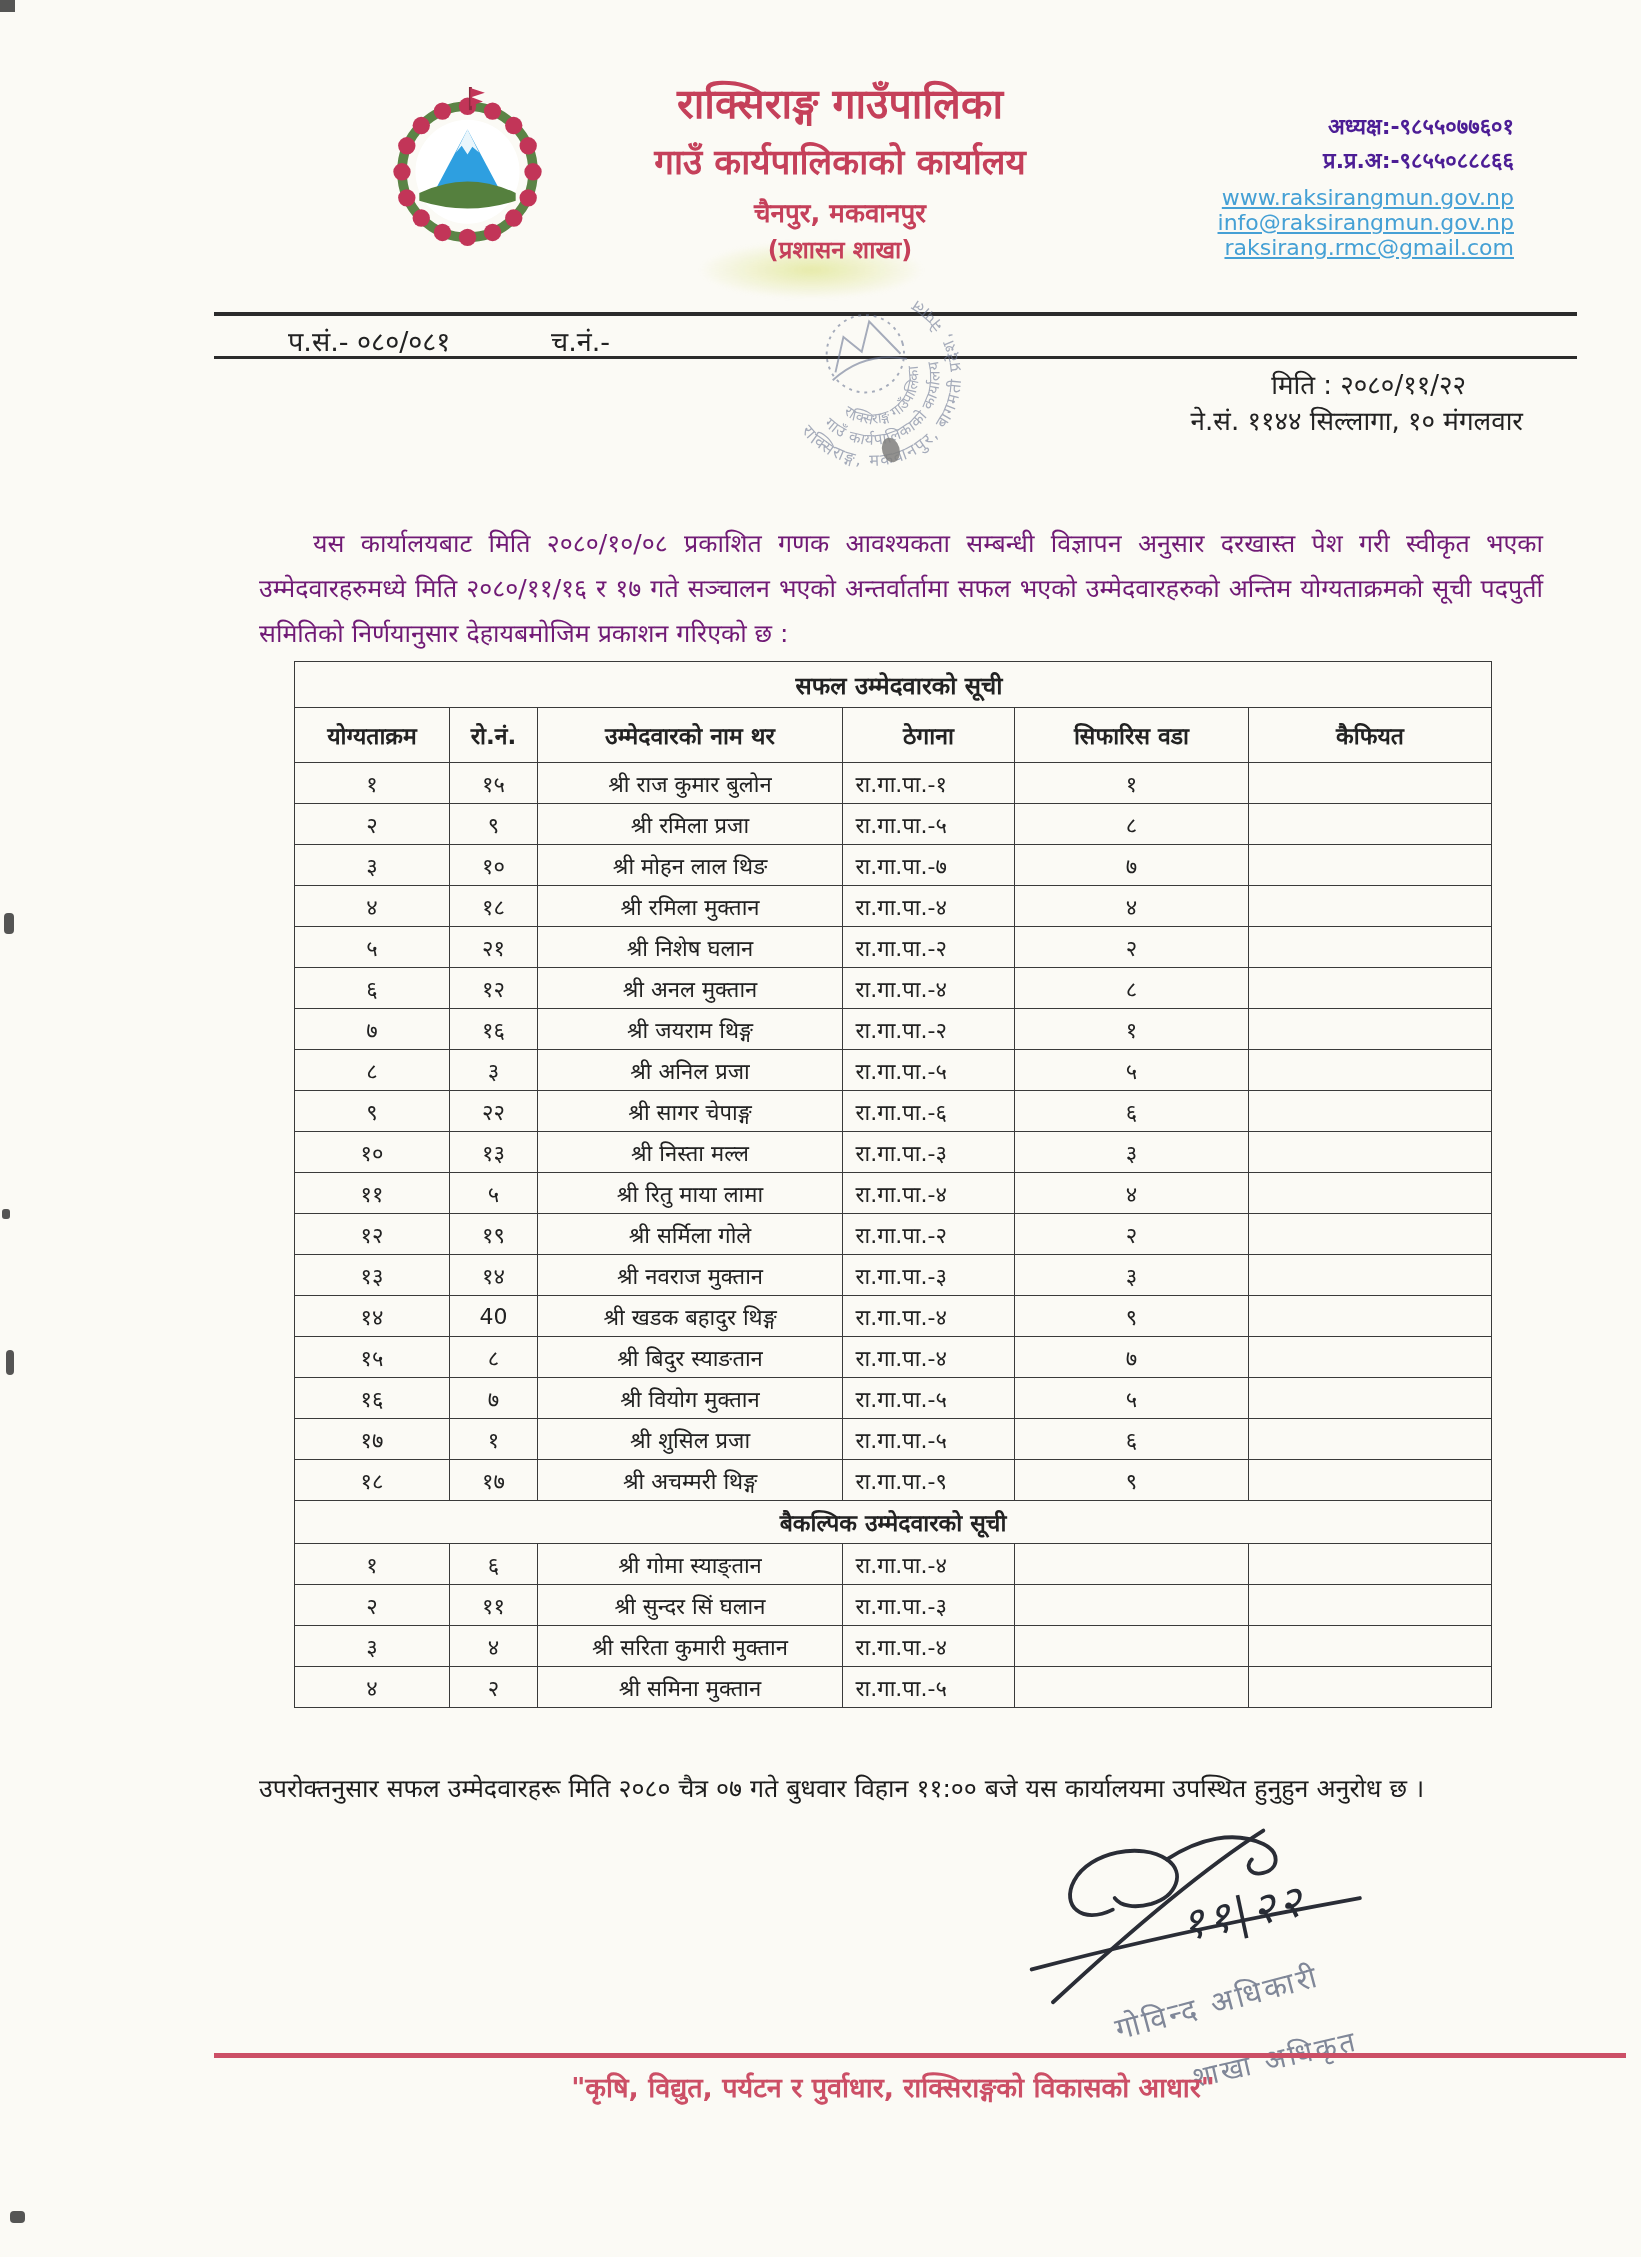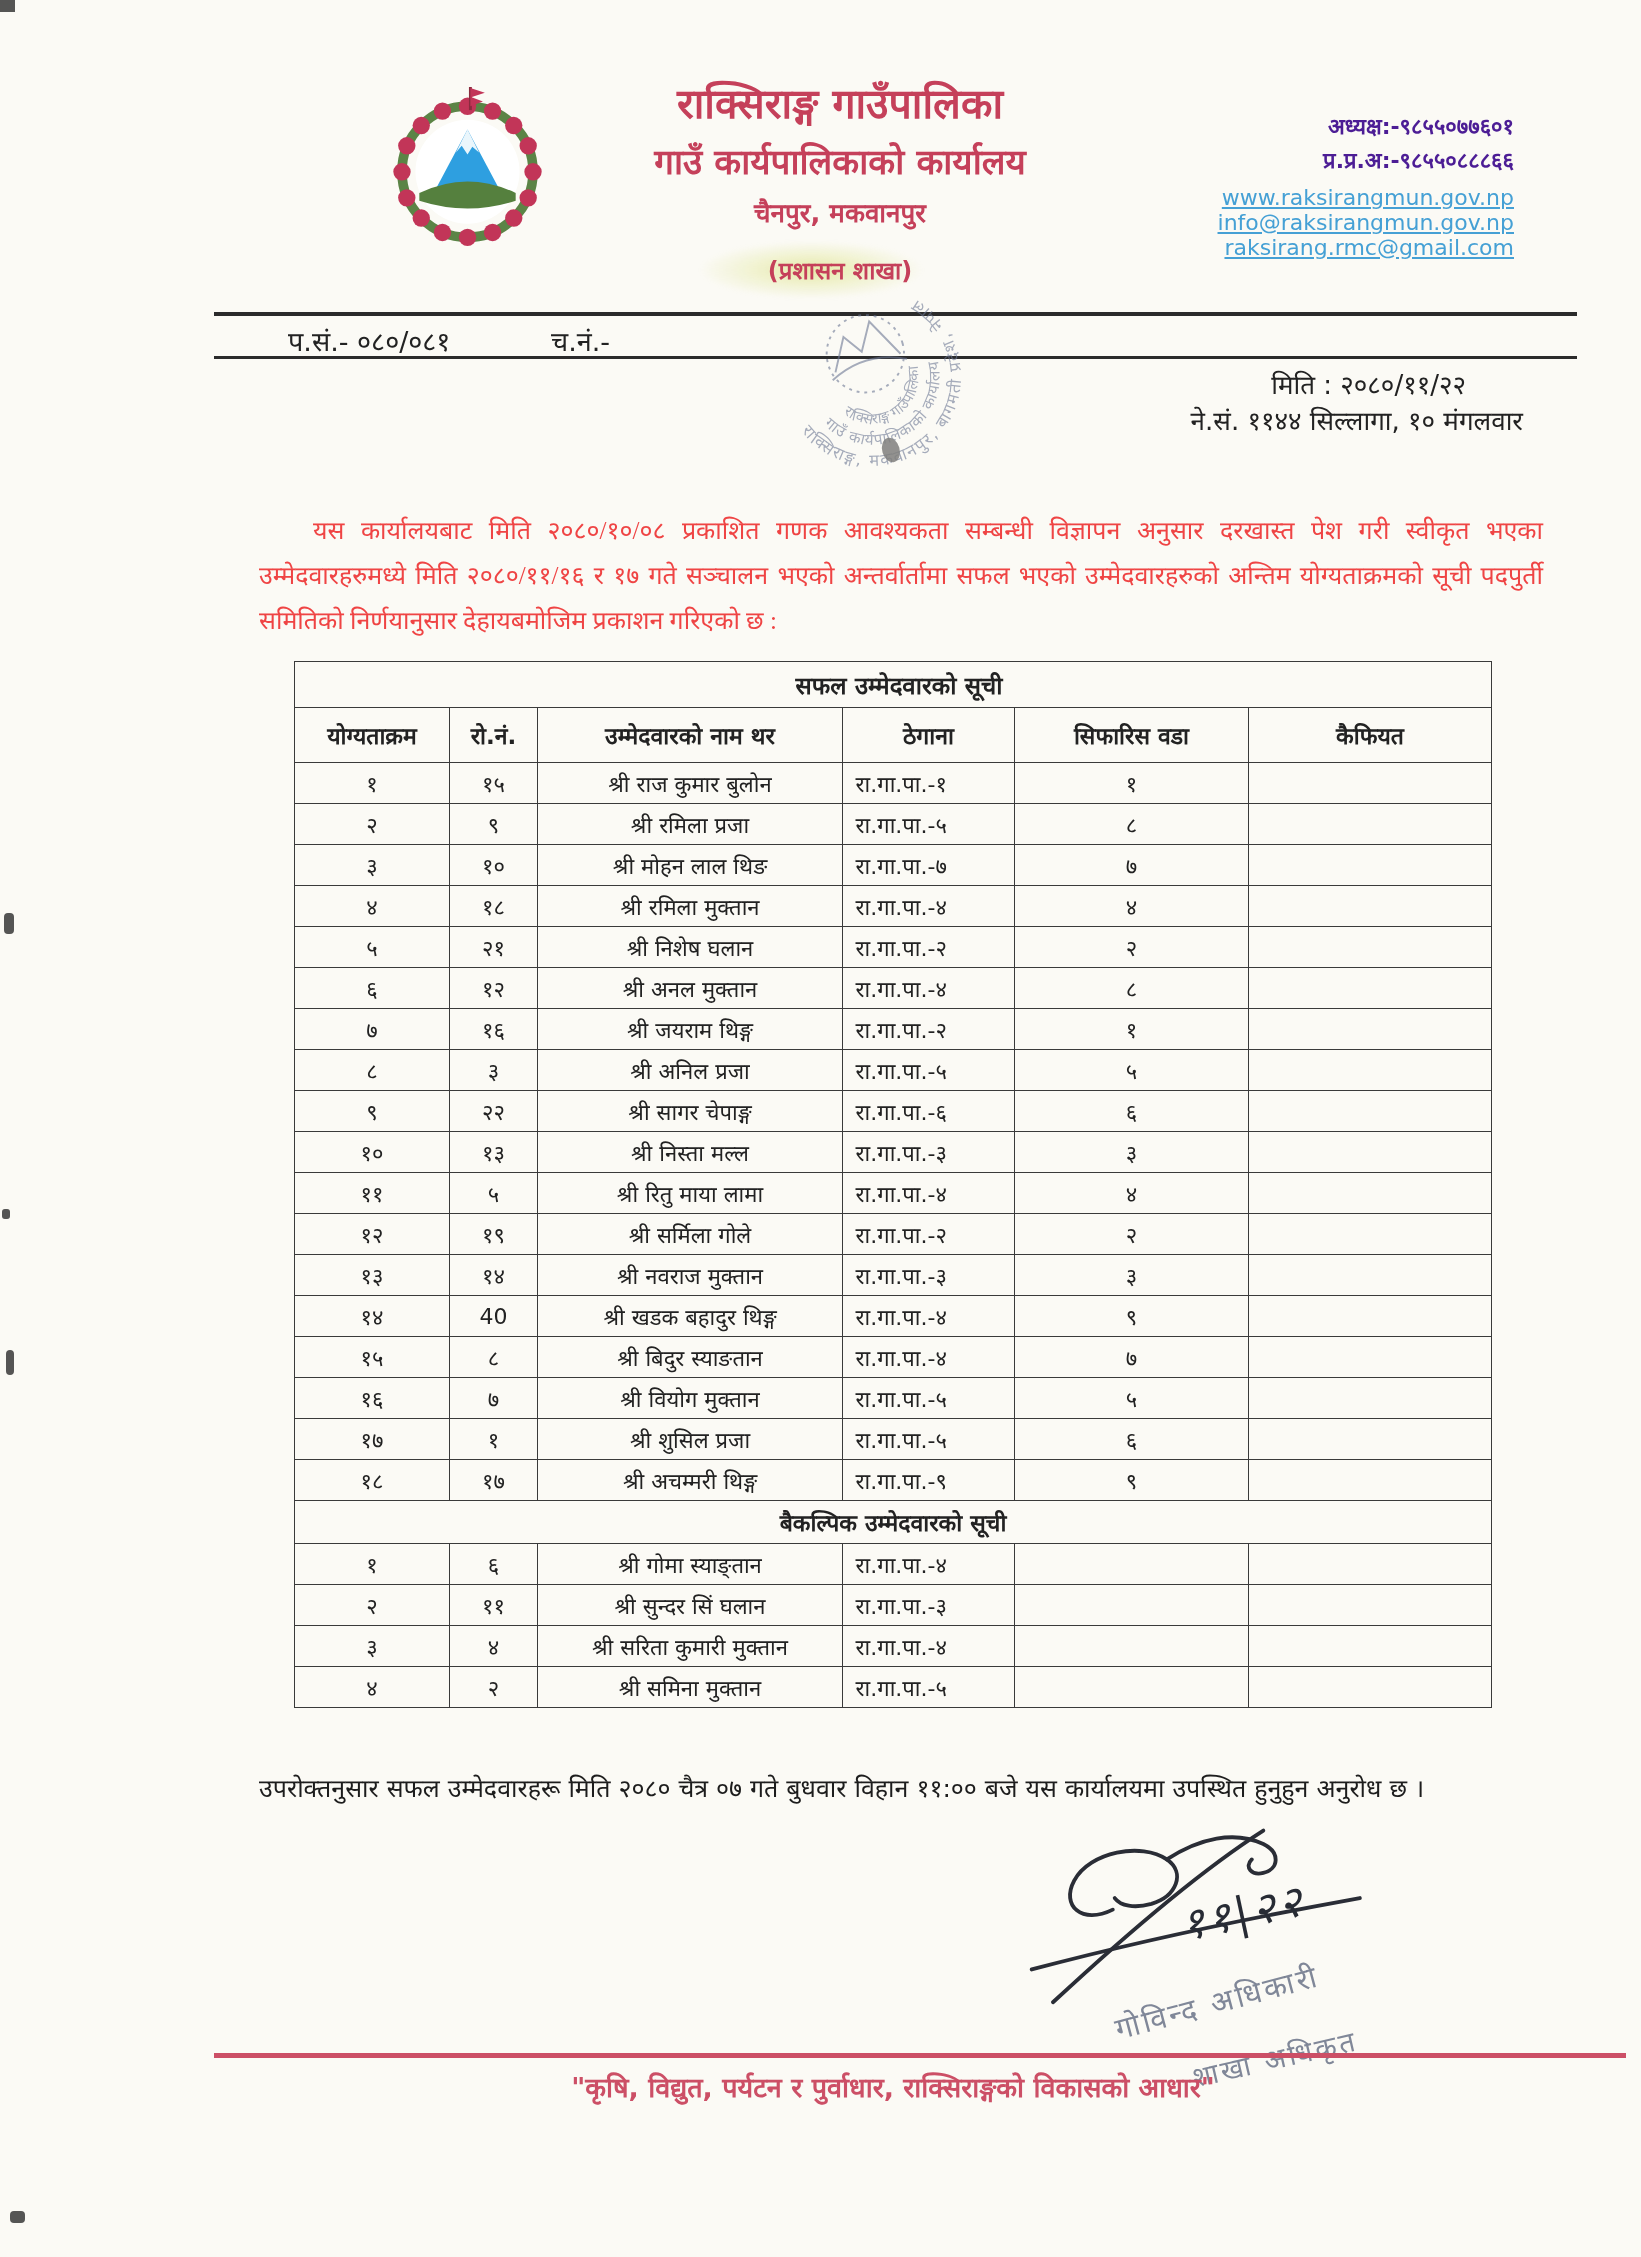--- a/index.html
+++ b/index.html
@@ -8,43 +8,43 @@
     background:#fbfaf5; overflow:hidden;
     font-family:"DejaVu Sans","Liberation Sans",sans-serif;
     color:#222;
   }
   
   .logo { position:absolute; left:375px; top:83px; width:185px; height:166px; }
   .lh-center { position:absolute; left:536px; top:81px; width:608px; text-align:center; color:#c5405a; z-index:2; }
   .lh-muni   { font-size:41px; font-weight:bold; line-height:1.15; }
   .lh-office { font-size:35px; font-weight:bold; margin-top:13.5px; line-height:1.15; }
   .lh-addr   { font-size:26px; font-weight:bold; margin-top:12.6px; }
-  .lh-sec    { font-size:24px; font-weight:bold; margin-top:23px; position:relative; display:inline-block; }
+  .lh-sec    { font-size:24px; font-weight:bold; margin-top:2px; position:relative; display:inline-block; }
   .sec-smudge { position:absolute; left:698px; top:241px; width:227px; height:58px; z-index:1;
     background:radial-gradient(ellipse at center, rgba(210,220,95,.5), rgba(210,220,95,0) 70%);
     filter:blur(1.9px); }
   .contacts { position:absolute; top:110px; right:127px; text-align:right; z-index:2; }
   .c-phone { display:block; color:#4c1d95; font-weight:bold; font-size:22px; line-height:34px; }
   .c-link  { display:block; color:#45a0d5; font-size:22px; line-height:25px; text-decoration:underline; }
   .contacts .gap { height:6.8px; }
   
   .seal { position:absolute; left:756px; top:261px; width:232px; height:232px;
     transform:rotate(-16deg); opacity:.6; z-index:3; }
   
   .rule-top    { position:absolute; left:214px; top:312px; width:1363px; height:3.9px; background:#2b2b2b; }
   .rule-bottom { position:absolute; left:214px; top:356px; width:1363px; height:2.9px; background:#2b2b2b; }
   .refline { position:absolute; left:288px; top:322px; font-size:27px; color:#222; }
   .refline .chno { margin-left:92px; }
   .miti   { position:absolute; right:175px; top:366px; font-size:26px; }
   .nesam  { position:absolute; right:118px; top:402px; font-size:26px; }
   
   .n-title { position:absolute; left:261px; top:452px; width:1284px; text-align:center;
     font-size:30px; font-weight:bold; color:#161616; z-index:2; }
-  .n-body { position:absolute; left:259px; top:508px; width:1284px;
-    font-size:25px; line-height:45px; text-align:justify; text-indent:54px; color:#ef4444;font-family:Liberation Serif, serif; }
+  .n-body { position:absolute; left:259px; top:521px; width:1284px;
+    font-size:25px; line-height:45px; text-align:justify; text-indent:54px; color:#701a75; }
   
   .results { position:absolute; left:294px; top:661px; width:1197px;
     border-collapse:collapse; table-layout:fixed; background:transparent; }
   .results td, .results th { border:1.9px solid #3a3a3a; overflow:hidden; }
   .results .tbl-title td { height:43px; font-size:24px; font-weight:bold; text-align:center;padding-left:13px; }
   .results th { height:52px; font-size:23px; font-weight:bold; text-align:center; }
   .results tbody td { height:40px; font-size:22px; text-align:center; padding:0 3.9px; }
   .results tbody td:nth-child(4) { text-align:left; padding-left:12.6px; }
   .results .tbl-section td { height:42px; font-size:23px; font-weight:bold; text-align:center; }
   

